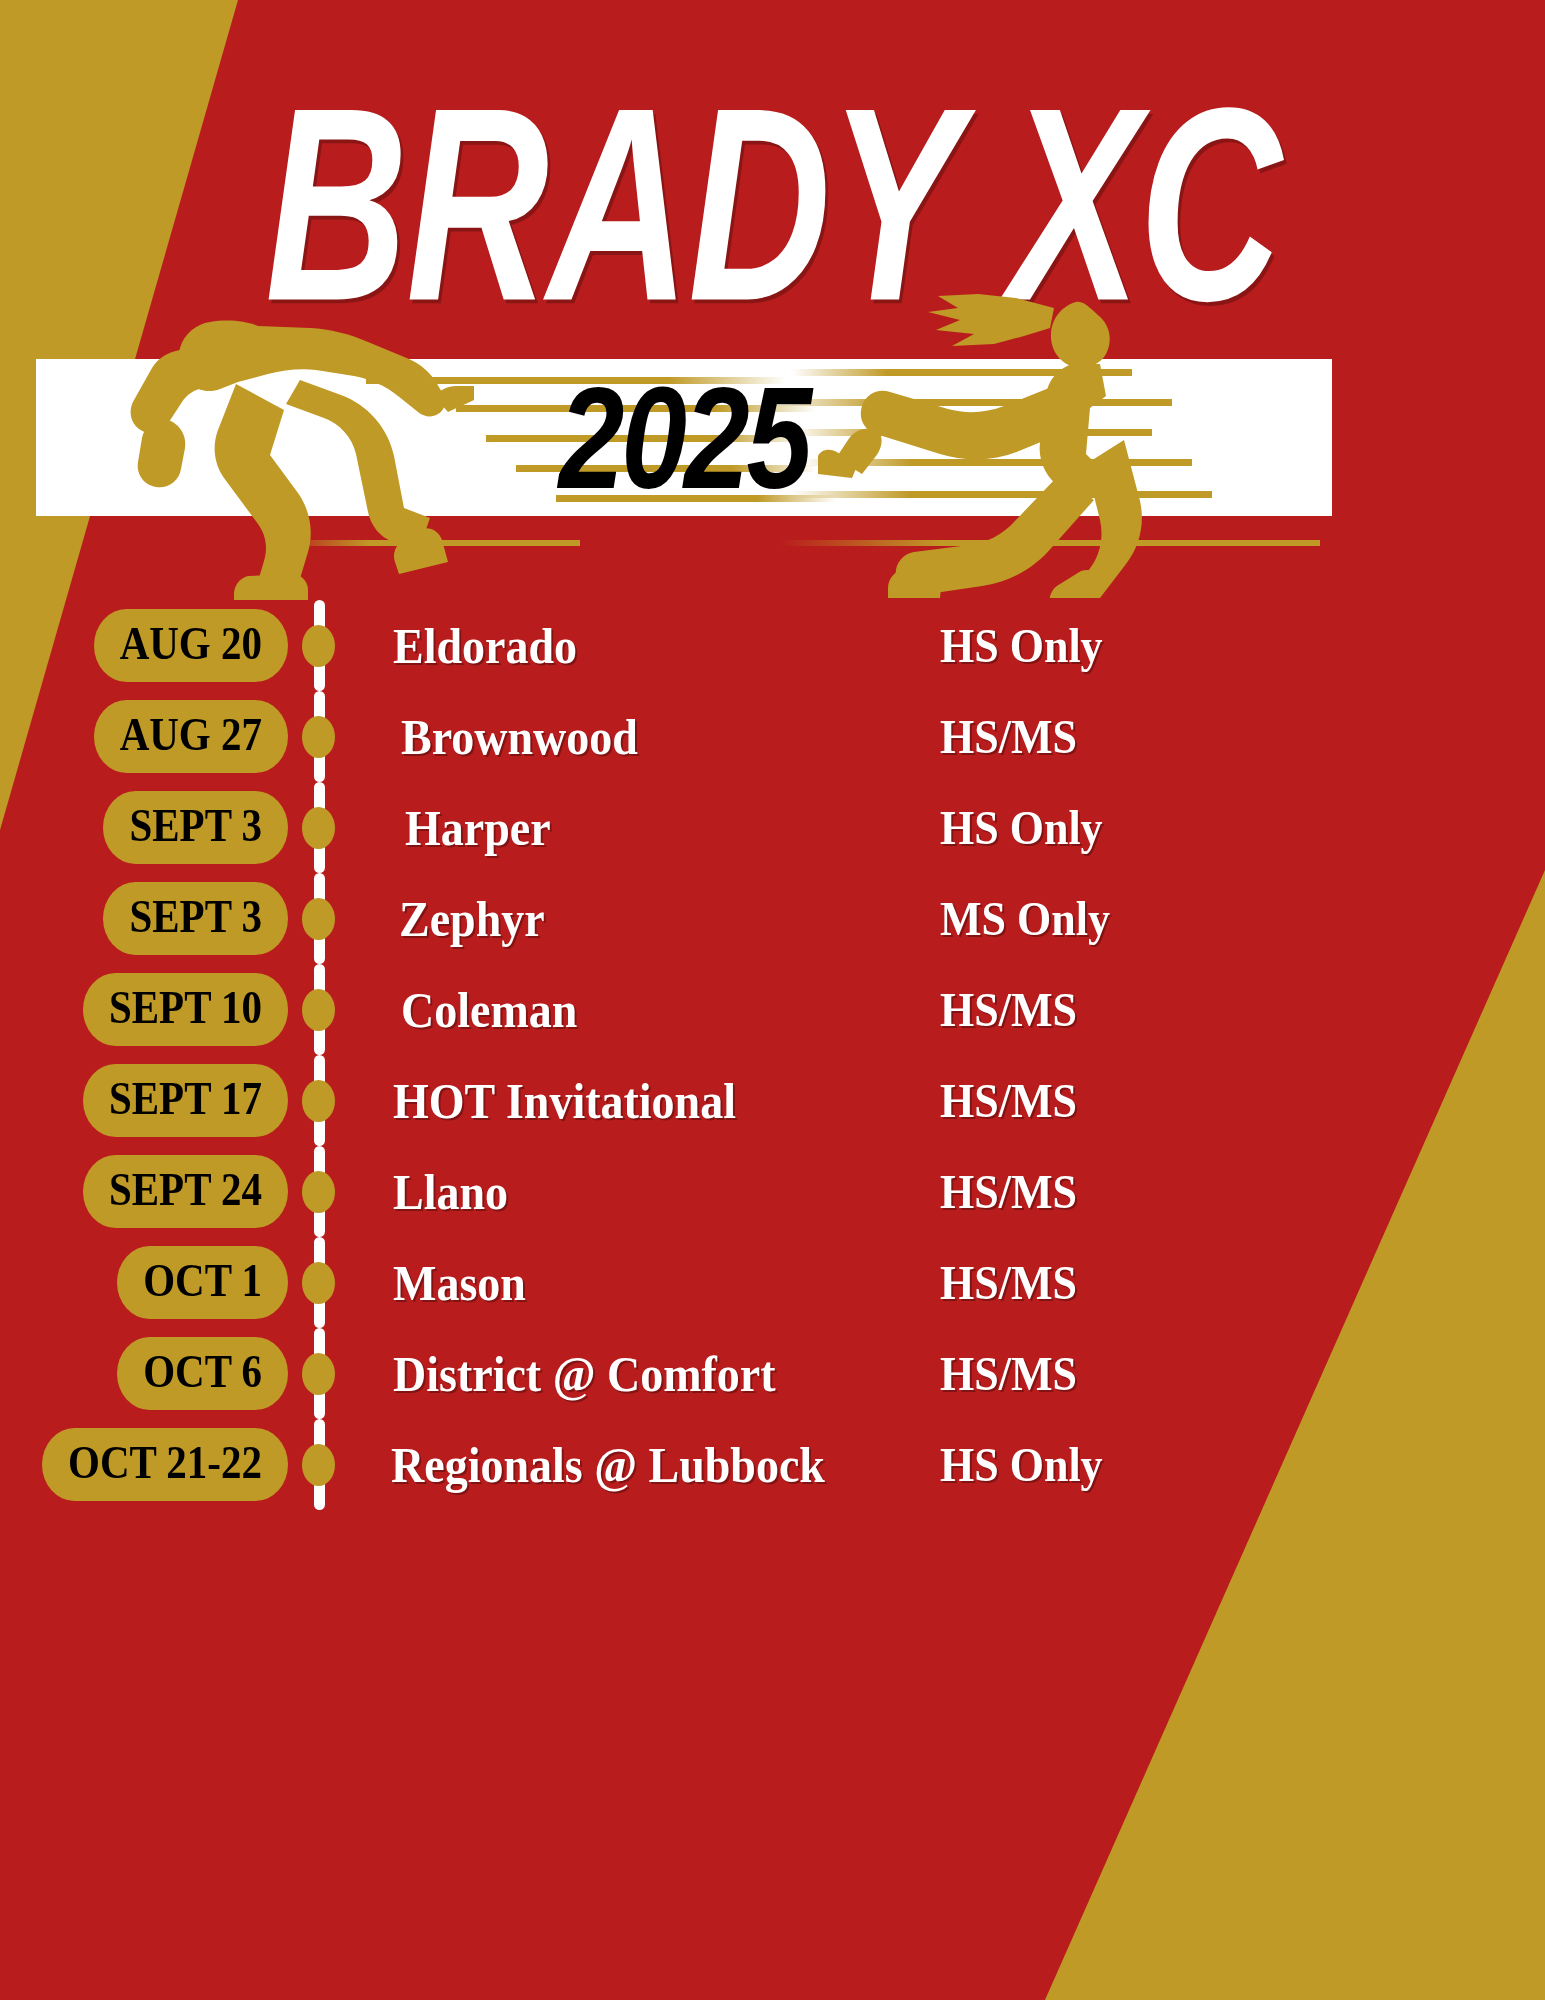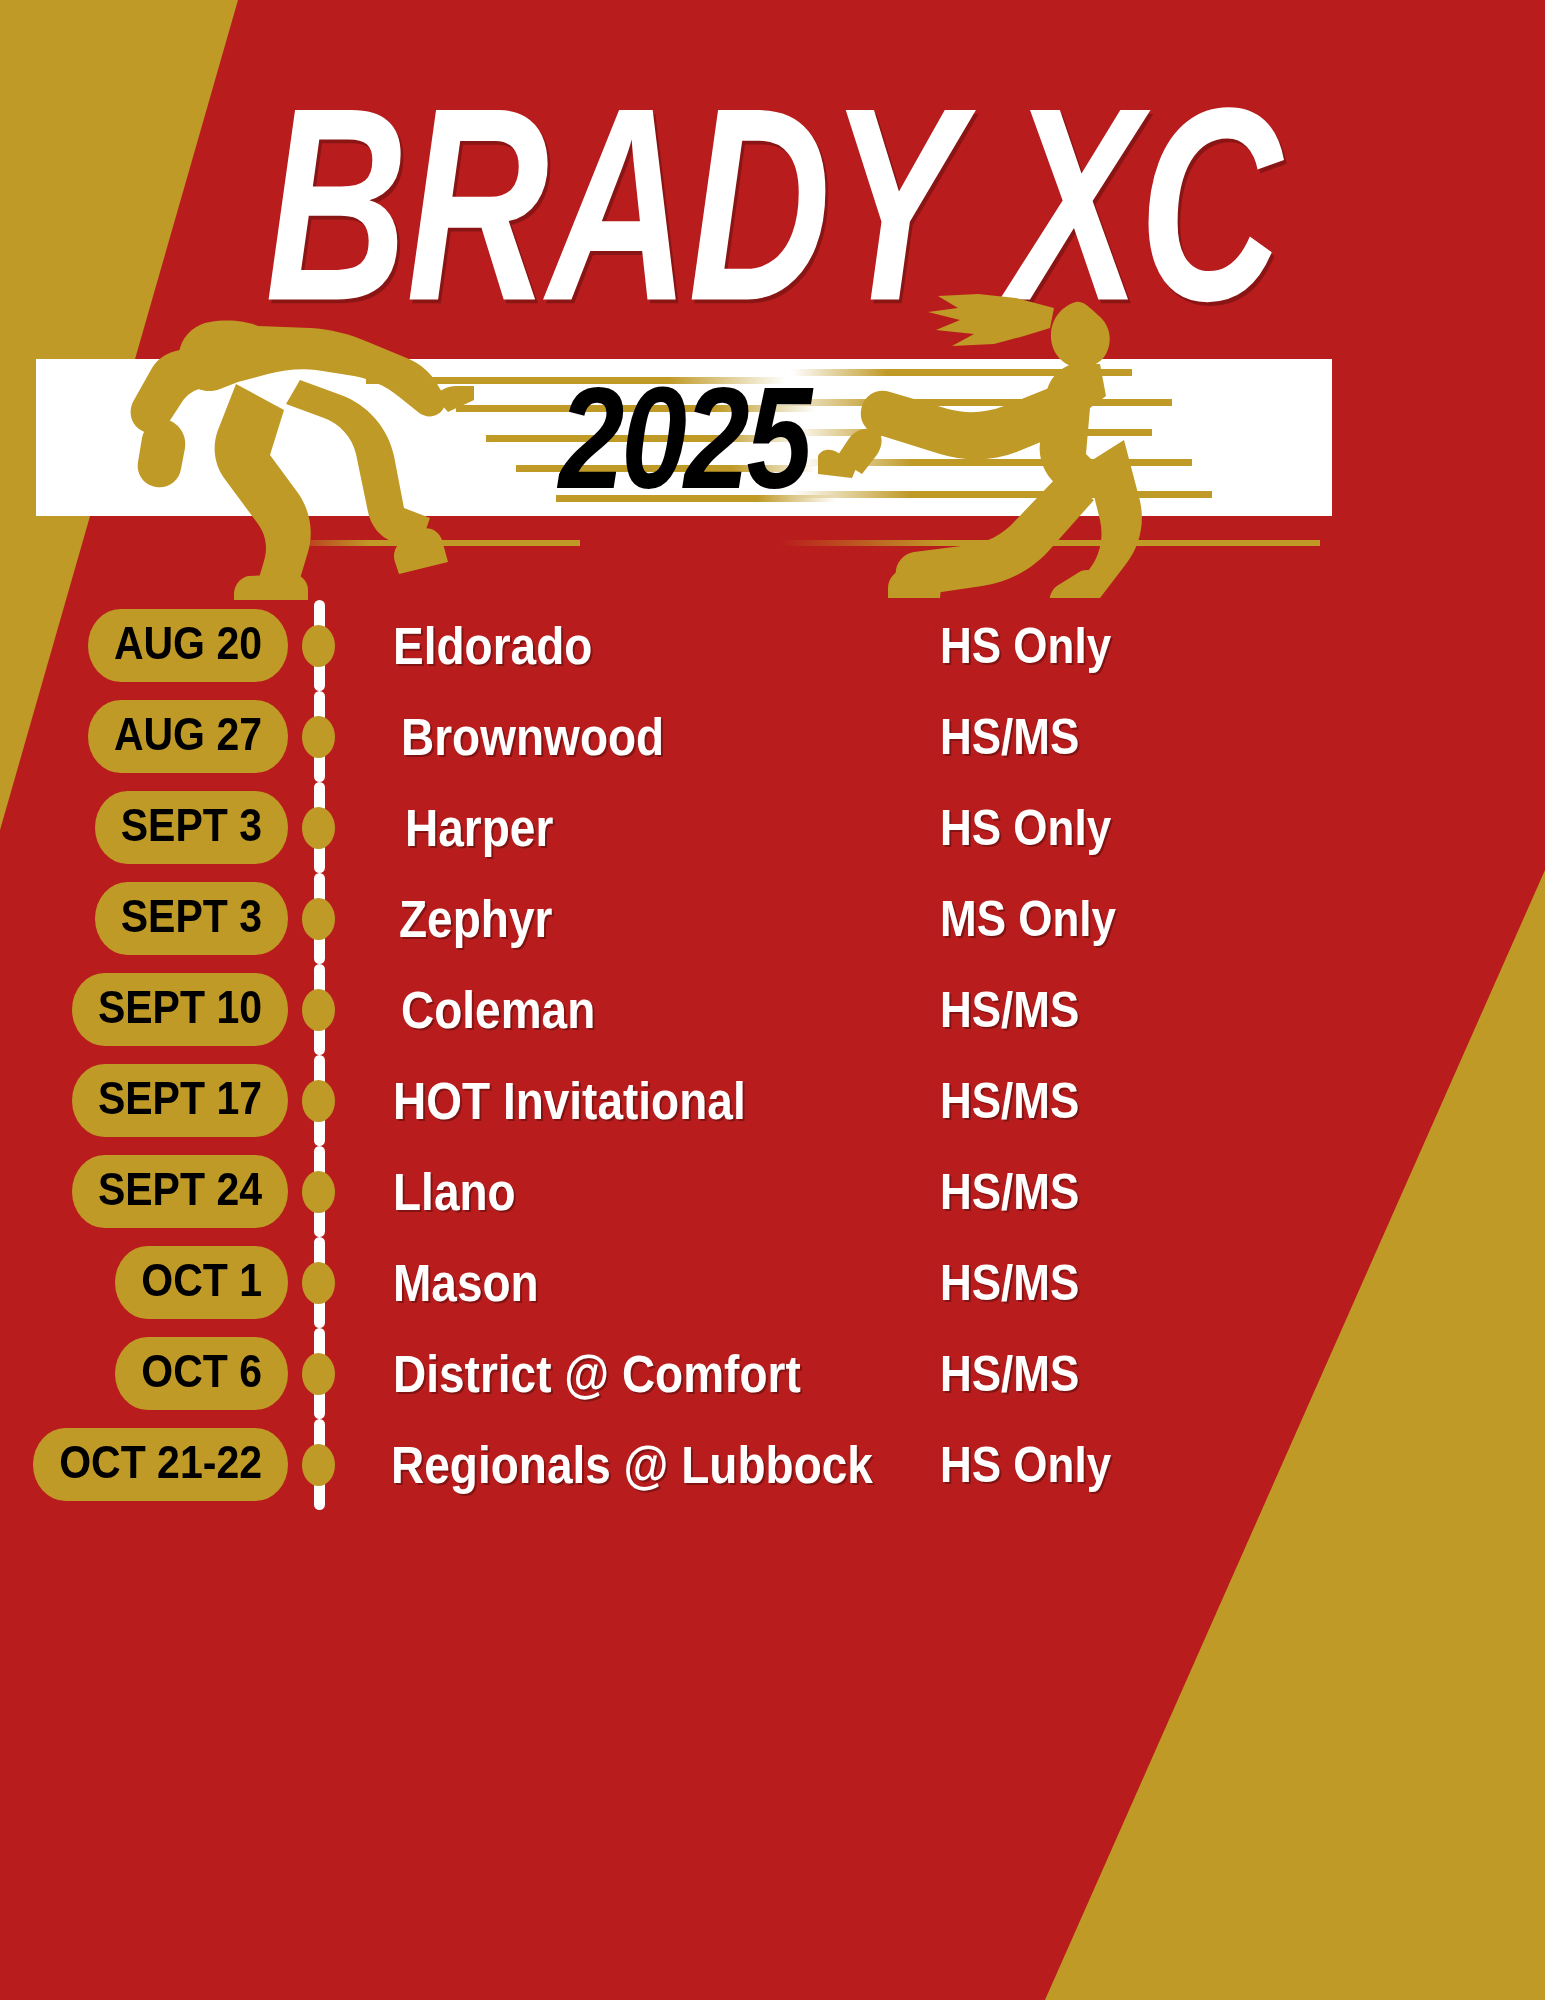--- a/index.html
+++ b/index.html
@@ -73,20 +73,21 @@
 
   
   .runner{position:absolute;}
   #runner-left{left:118px;top:300px;width:360px;height:300px;z-index:6;}
   #runner-right{left:818px;top:278px;width:350px;height:320px;z-index:6;}
 
   
   #schedule{
     position:absolute;left:0;top:600px;width:1373px;
     z-index:8;
+    font-family:Liberation Serif, serif;
   }
   .row{
     position:relative;
     display:grid;
     grid-template-columns:38px 250px 55px 500px 55px 1px;
     align-items:center;
     height:91px;
   }
   .pill{
     justify-self:end;

